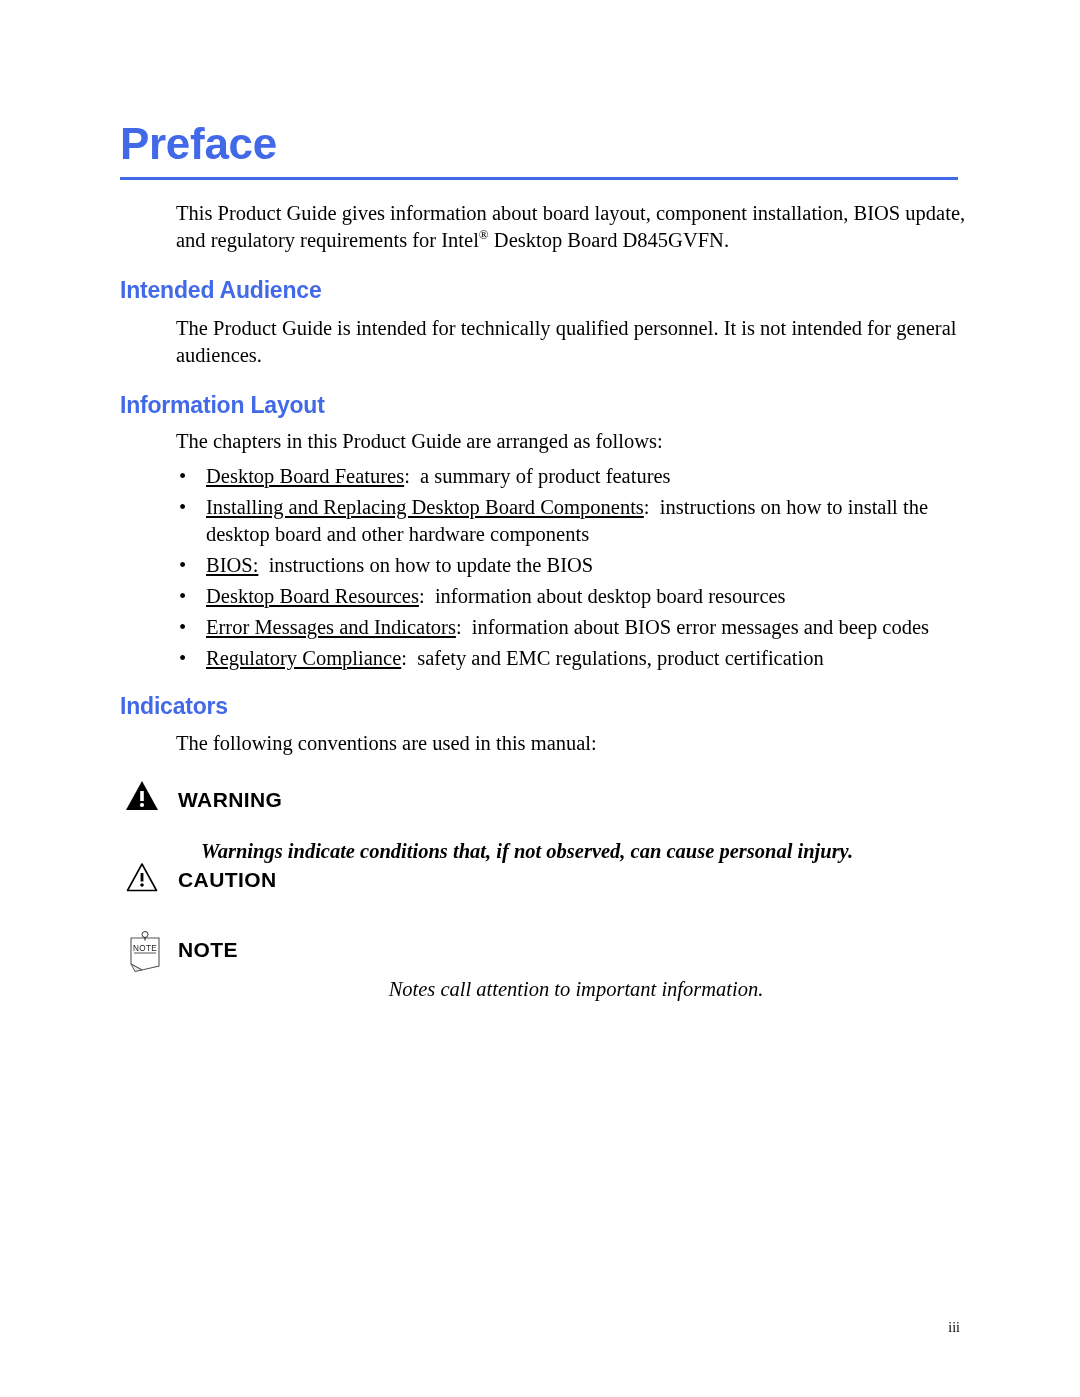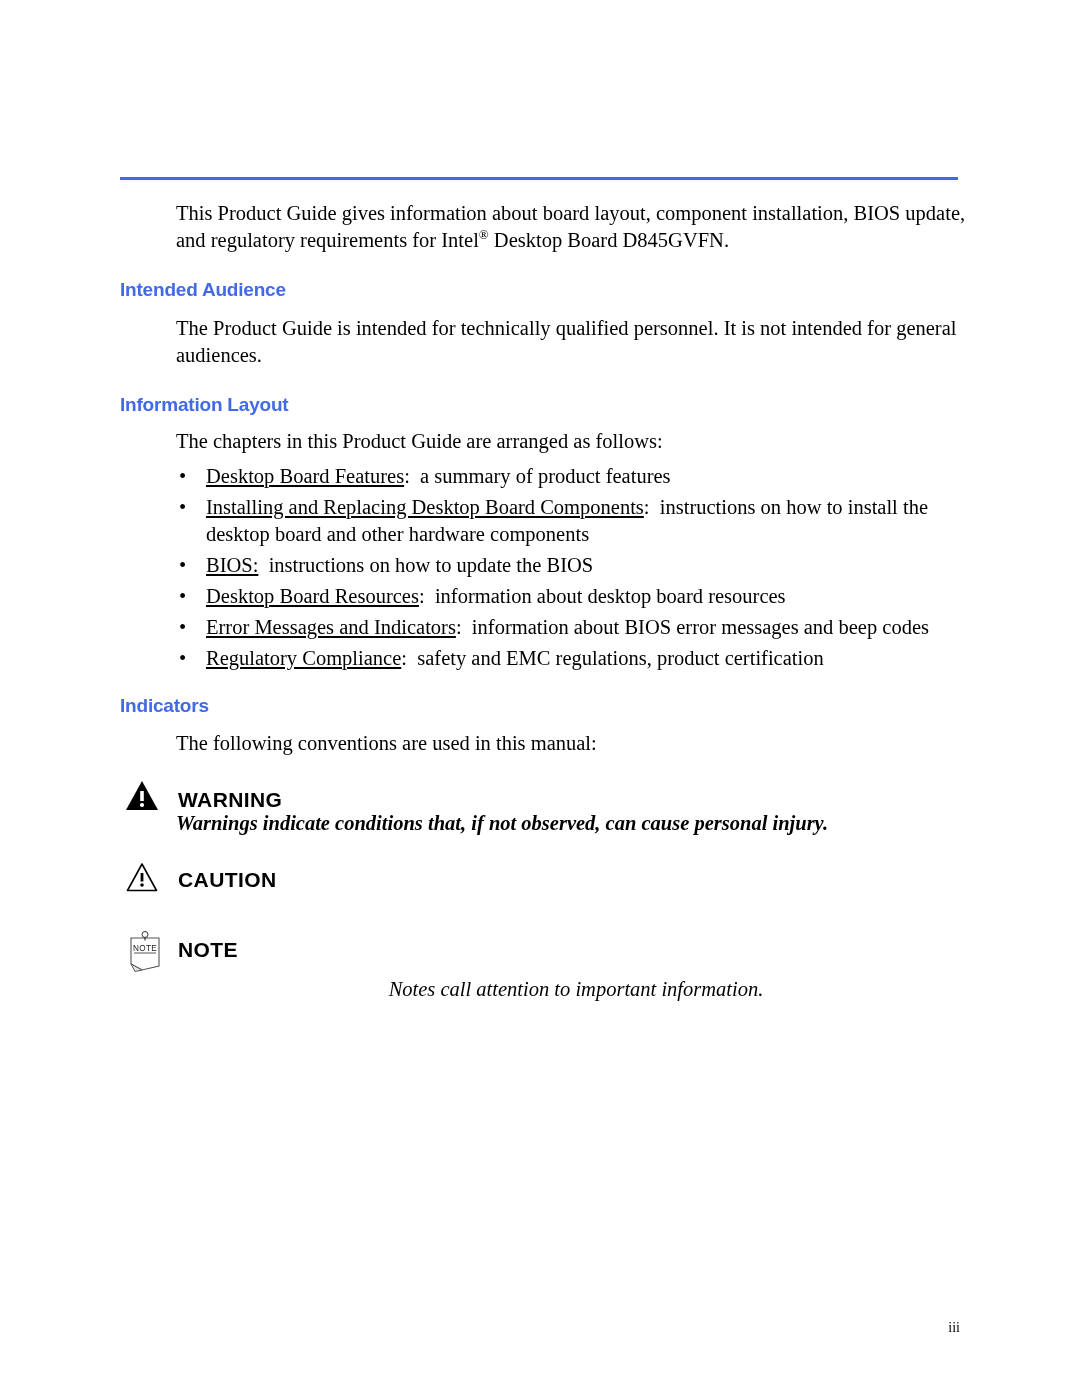--- a/index.html
+++ b/index.html
@@ -43,21 +43,21 @@
     width: 838px;
     height: 3px;
     background: #4169e8;
   }
 
   .h2 {
     position: absolute;
     left: 120px;
     font-family: "Liberation Sans", "DejaVu Sans", sans-serif;
     font-weight: bold;
-    font-size: 19px;
+    font-size: 23px;
     line-height: 32px;
     color: #4169e8;
     letter-spacing: -0.2px;
   }
   .h2-intended  { top: 274px; }
   .h2-infolayout{ top: 389px; }
   .h2-conventions{ top: 690px; }
 
   
   .body-par {
@@ -135,21 +135,21 @@
     font-style: italic;
     font-size: 20.5px;
     line-height: 27px;
   }
   .conv-text.strong { font-weight: bold; }
 
   .block-warning { top: 782px; }
   .block-caution { top: 862px; }
   .block-note    { top: 932px; }
 
-  .warning-text { top: 28px; }
+  .warning-text { top: 56px; margin-left: 25px; }
   .caution-text { top: 40px; }
   .note-text    { top: 44px; text-align: center; }
 
   
   .icon-wrap {
     position: absolute;
     left: 0;
     top: 0;
   }
   .icon-warning { left: 5px; top: -2px; }
@@ -164,20 +164,21 @@
     font-size: 14px;
     line-height: 24px;
     color: #000000;
   }
 </style>
 </head>
 <body>
 
 <div class="page">
 
+  <div class="h1-title">Preface</div>
   <div class="title-rule"></div>
 
   <div class="body-par p-intro"><span>This Product Guide gives information about board layout, component installation, BIOS update, and regulatory requirements for Intel</span><sup class="reg">®</sup><span> Desktop Board D845GVFN.</span></div>
 
   <div class="h2 h2-intended">Intended Audience</div>
   <div class="body-par p-audience">The Product Guide is intended for technically qualified personnel.  It is not intended for general audiences.</div>
 
   <div class="h2 h2-infolayout">Information Layout</div>
   <div class="body-par p-chapters">The chapters in this Product Guide are arranged as follows:</div>
 

